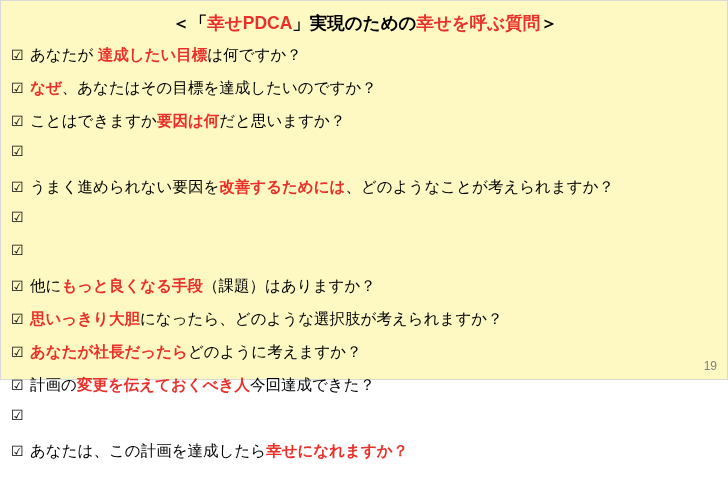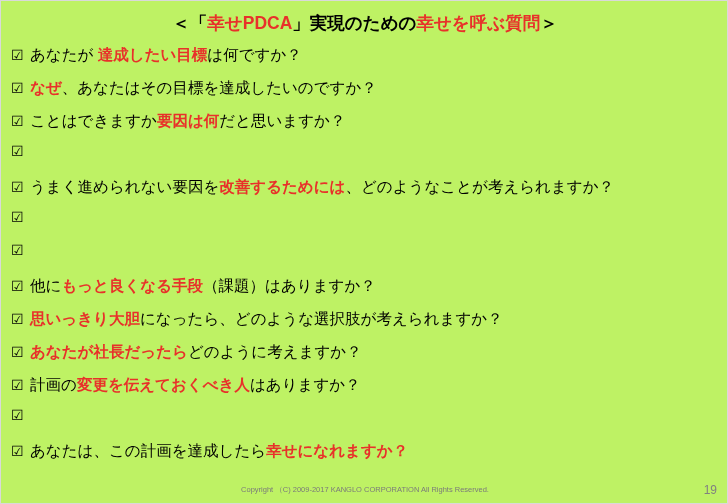--- a/index.html
+++ b/index.html
@@ -9,24 +9,24 @@
   body {
     width: 728px;
     height: 504px;
     background: #ffffff;
     font-family: "Liberation Sans", sans-serif;
     overflow: hidden;
   }
   .slide {
     position: relative;
     width: 728px;
-    height: 504px;
+    height: 380px;
     box-sizing: border-box;
     border: 1px solid #d9d9d9;
-    background: #bef264;
+    background: #fef9c3;
   }
   .title-bar {
     position: absolute;
     top: 10px;
     left: 0;
     width: 728px;
     text-align: center;
     font-size: 17.5px;
     font-weight: bold;
     color: #000000;
@@ -124,28 +124,27 @@
       <div class="row">
         <span class="check">☑</span>
         <span class="text"><span class="accent">思いっきり大胆</span><span class="plain">になったら、どのような選択肢が考えられますか？</span></span>
       </div>
       <div class="row">
         <span class="check">☑</span>
         <span class="text"><span class="accent">あなたが社長だったら</span><span class="plain">どのように考えますか？</span></span>
       </div>
       <div class="row">
         <span class="check">☑</span>
-        <span class="text"><span class="plain">計画の</span><span class="accent">変更を伝えておくべき人</span><span class="plain">はありますか？</span></span>
+        <span class="text"><span class="plain">計画の</span><span class="accent">変更を伝えておくべき人</span><span class="plain">今回達成できた？</span></span>
       </div>
       <div class="row">
         <span class="check">☑</span>
       </div>
       <div class="row">
         <span class="check">☑</span>
         <span class="text"><span class="plain">あなたは、この計画を達成したら</span><span class="accent">幸せになれますか？</span></span>
       </div>
     </div>
 
-  <div class="footer">Copyright （C) 2009-2017 KANGLO CORPORATION  All Rights  Reserved.</div>
 
   <div class="page-num">19</div>
 
 </div>
 
 </body></html>

